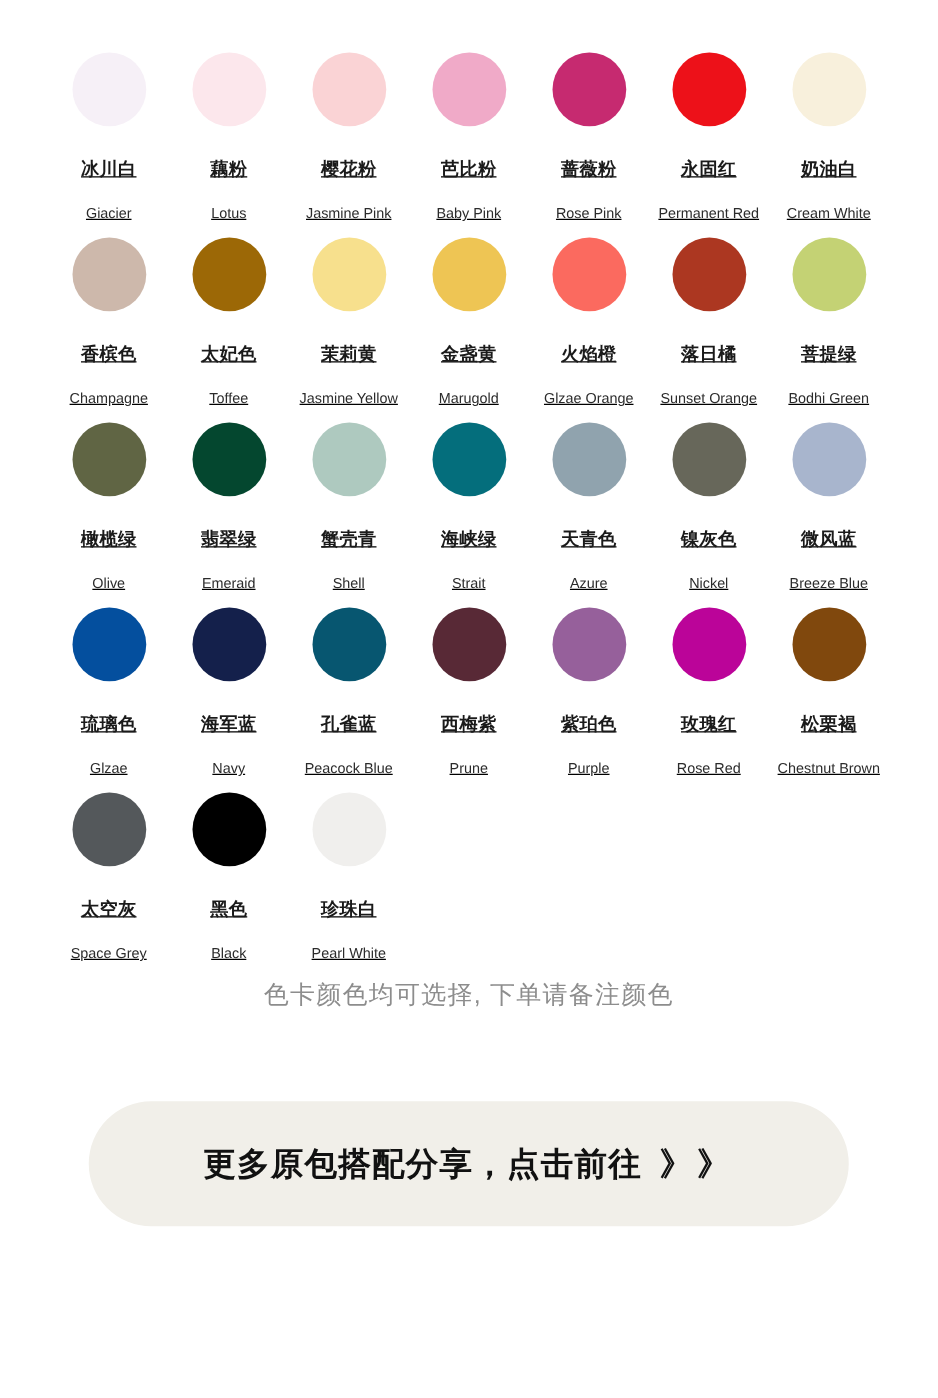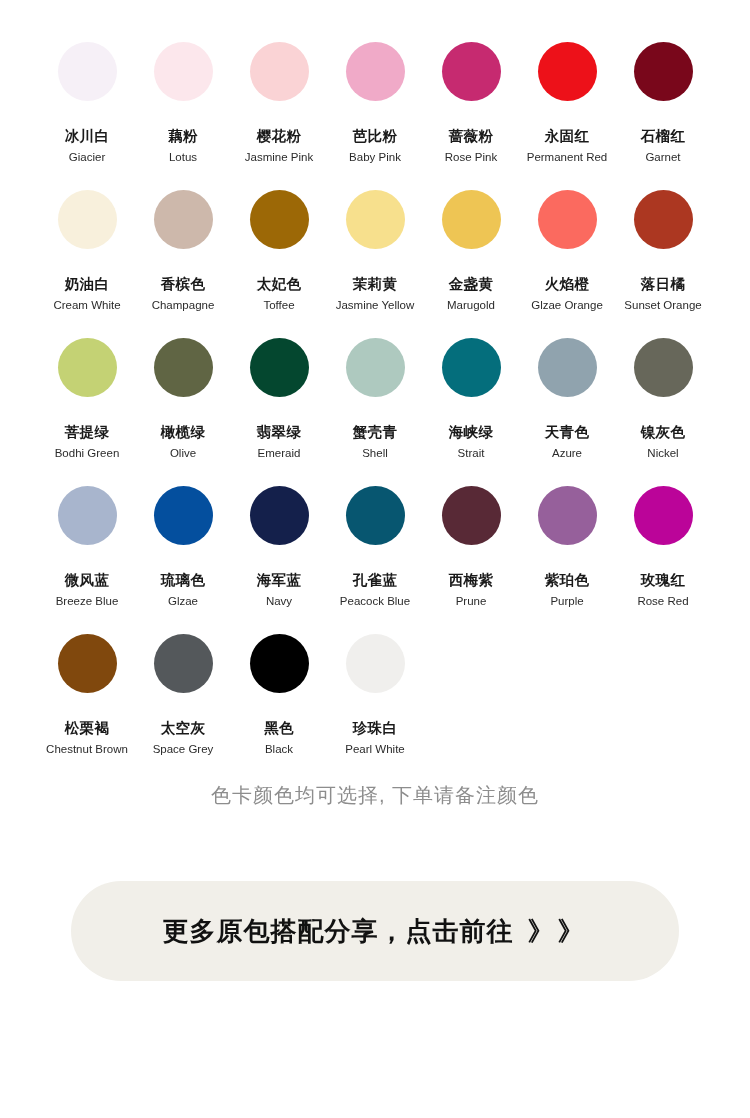--- a/index.html
+++ b/index.html
@@ -22,20 +22,21 @@
     box-sizing: border-box;
     padding-top: 42px;
   }
 
   .swatch-grid {
     display: grid;
     grid-template-columns: repeat(7, 96px);
     justify-content: center;
     column-gap: 0px;
     row-gap: 0px;
+    text-decoration: underline;
   }
 
   .swatch-cell {
     width: 96px;
     height: 148px;
     display: flex;
     flex-direction: column;
     align-items: center;
   }
 
@@ -50,21 +51,21 @@
     margin-top: 28px;
     font-size: 14.5px;
     font-weight: bold;
     color: #1a1a1a;
     line-height: 1.1;
     letter-spacing: 0.3px;
     white-space: nowrap;
   }
 
   .swatch-name-en {
-    margin-top: 6px;
+    margin-top: 20px;
     font-size: 11.5px;
     color: #2b2b2b;
     line-height: 1.1;
     white-space: nowrap;
   }
 
   .note {
     text-align: center;
     font-size: 20px;
     color: #8d8d8d;
@@ -137,25 +138,20 @@
         <div class="swatch-dot" style="background: rgb(198, 42, 112);"></div>
         <div class="swatch-name-cn">蔷薇粉</div>
         <div class="swatch-name-en">Rose Pink</div>
       </div>
       <div class="swatch-cell">
         <div class="swatch-dot" style="background: rgb(237, 17, 25);"></div>
         <div class="swatch-name-cn">永固红</div>
         <div class="swatch-name-en">Permanent Red</div>
       </div>
       <div class="swatch-cell">
-        <div class="swatch-dot" style="background: rgb(121, 7, 27);"></div>
-        <div class="swatch-name-cn">石榴红</div>
-        <div class="swatch-name-en">Garnet</div>
-      </div>
-      <div class="swatch-cell">
         <div class="swatch-dot" style="background: rgb(248, 240, 220);"></div>
         <div class="swatch-name-cn">奶油白</div>
         <div class="swatch-name-en">Cream White</div>
       </div>
       <div class="swatch-cell">
         <div class="swatch-dot" style="background: rgb(205, 184, 171);"></div>
         <div class="swatch-name-cn">香槟色</div>
         <div class="swatch-name-en">Champagne</div>
       </div>
       <div class="swatch-cell">

